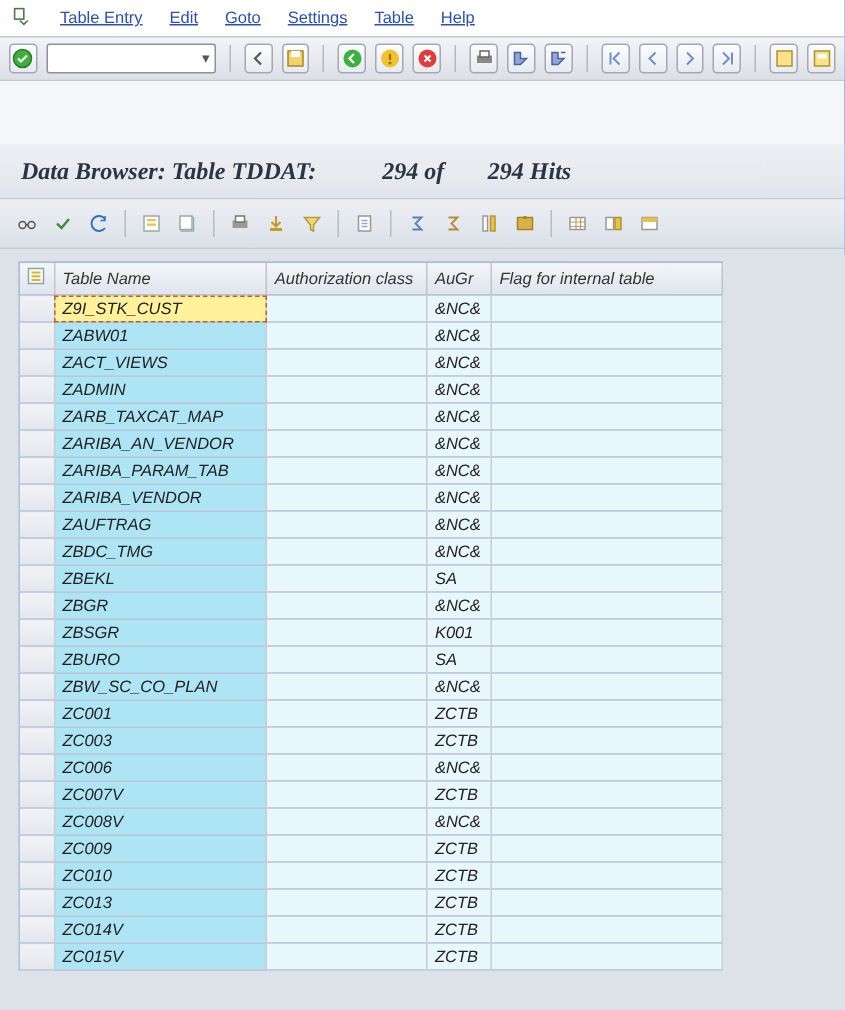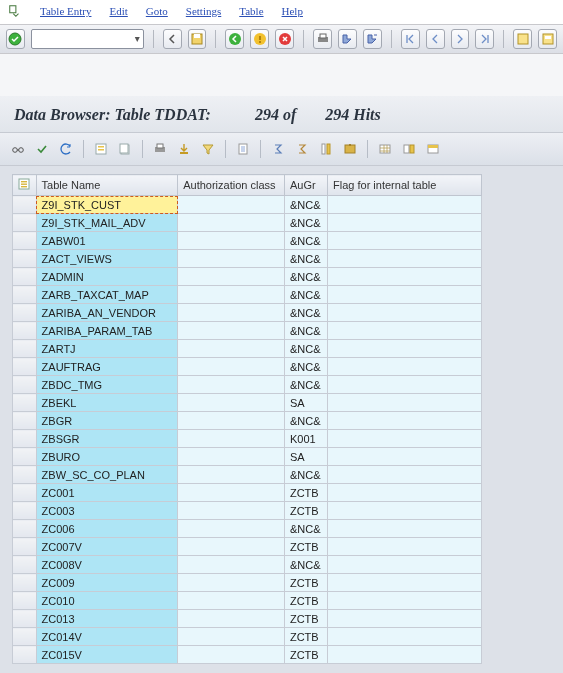--- a/index.html
+++ b/index.html
@@ -1,37 +1,37 @@
 <!DOCTYPE html>
 <html><head>
 <meta charset="utf-8">
 <style>
   * { box-sizing: border-box; }
   body { margin: 0; font-family: Arial, sans-serif; font-size: 11px; background: #f5f6f8; width: 563px; }
   
-  .menubar { display: flex; gap: 18px; padding: 4px 8px 6px 8px; align-items: center; background: #fff; font-family: Liberation Serif, serif; }
+  .menubar { display: flex; gap: 18px; padding: 4px 8px 6px 8px; align-items: flex-end; background: #fff; }
   .menubar .icon { width: 14px; height: 14px; }
   .menubar a { color: #2b4fb5; text-decoration: underline; cursor: default; }
   
   .toolbar1 { display: flex; align-items: center; gap: 6px; padding: 4px 6px; background: linear-gradient(#f3f4f7,#dcdfe6); border-top: 1px solid #c8c8cc; border-bottom: 1px solid #c8c8cc; }
   .icon-btn { width: 20px; height: 20px; display: flex; align-items: center; justify-content: center; border: 1px solid #a3a8b2; border-radius: 3px; background: linear-gradient(#fdfdfe,#e7eaf0); cursor: default; }
   .icon-btn svg { width: 14px; height: 14px; }
   .input-cmd { width: 120px; height: 20px; border: 1px solid #8b919e; border-radius: 2px; background: #fff; position: relative; }
   .input-cmd::after { content:"▾"; position:absolute; right:3px; top:3px; font-size:10px; color:#555;}
   .sep { width: 1px; height: 18px; background: #b4b8c0; margin: 0 3px; }
 
   .title-area { padding: 10px 10px 8px 14px; font-family: Georgia, 'Times New Roman', serif; font-style: italic; font-weight: bold; font-size: 16px; color: #2b3440; background: linear-gradient(#eef0f4,#e1e5eb); border-bottom: 1px solid #c6cad2; margin-top: 42px; }
   .title-area span.sub { margin-left: 40px; font-style: italic; }
   
   .toolbar2 { display: flex; align-items: center; gap: 4px; padding: 6px 8px; background: linear-gradient(#edeff4,#dbe0e8); border-bottom: 1px solid #c6cad2; }
   .toolbar2 .icon-btn { border: 1px solid transparent; background: transparent; }
   .toolbar2 .sep { background:#b6bcc6; }
 
   .table-wrap { padding: 8px 8px 0 12px; background: #dde1e8; height: 545px; overflow: hidden; }
-  table { border-collapse: collapse; width: 470px; background: #3b82f6; }
+  table { border-collapse: collapse; width: 470px; background: #3b82f6; font-style: italic; }
   th { background: linear-gradient(#f3f5f9,#dfe4ec); border: 1px solid #bfc5cf; padding: 3px 5px; text-align: left; font-weight: normal; color: #333; height: 20px; }
   th.sel { width: 18px; text-align:center; }
   td { border: 1px solid #c7ccd5; padding: 2px 5px; height: 18px; color: #222; }
   td.rowsel { background: linear-gradient(#f1f3f6,#e3e7ee); width: 18px; }
   td.name { background: #aee5f5; }
   td.name.selected { background: #fff29a; outline: 1px dashed #cc5b20; outline-offset: -1px; }
   td.auth { background: #e8f7fc; }
   td.augr { background: #e8f7fc; }
   td.flag { background: #e8f7fc; }
 </style>
@@ -275,27 +275,20 @@
   <tbody id="tbody">
         <tr>
           <td class="rowsel"></td>
           <td class="name selected">Z9I_STK_CUST</td>
           <td class="auth"></td>
           <td class="augr">&amp;NC&amp;</td>
           <td class="flag"></td>
         </tr>
         <tr>
           <td class="rowsel"></td>
-          <td class="name">Z9I_STK_MAIL_ADV</td>
-          <td class="auth"></td>
-          <td class="augr">&amp;NC&amp;</td>
-          <td class="flag"></td>
-        </tr>
-        <tr>
-          <td class="rowsel"></td>
           <td class="name">ZABW01</td>
           <td class="auth"></td>
           <td class="augr">&amp;NC&amp;</td>
           <td class="flag"></td>
         </tr>
         <tr>
           <td class="rowsel"></td>
           <td class="name">ZACT_VIEWS</td>
           <td class="auth"></td>
           <td class="augr">&amp;NC&amp;</td>
@@ -324,21 +317,21 @@
         </tr>
         <tr>
           <td class="rowsel"></td>
           <td class="name">ZARIBA_PARAM_TAB</td>
           <td class="auth"></td>
           <td class="augr">&amp;NC&amp;</td>
           <td class="flag"></td>
         </tr>
         <tr>
           <td class="rowsel"></td>
-          <td class="name">ZARTJ</td>
+          <td class="name">ZARIBA_VENDOR</td>
           <td class="auth"></td>
           <td class="augr">&amp;NC&amp;</td>
           <td class="flag"></td>
         </tr>
         <tr>
           <td class="rowsel"></td>
           <td class="name">ZAUFTRAG</td>
           <td class="auth"></td>
           <td class="augr">&amp;NC&amp;</td>
           <td class="flag"></td>

